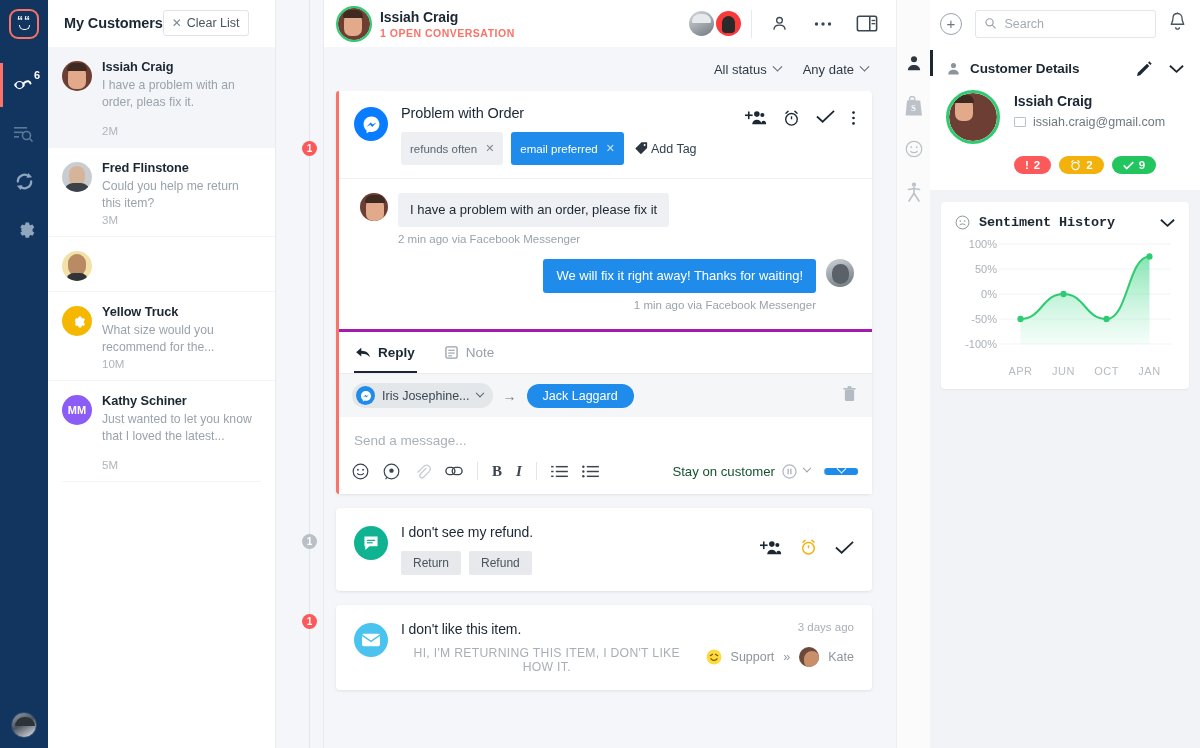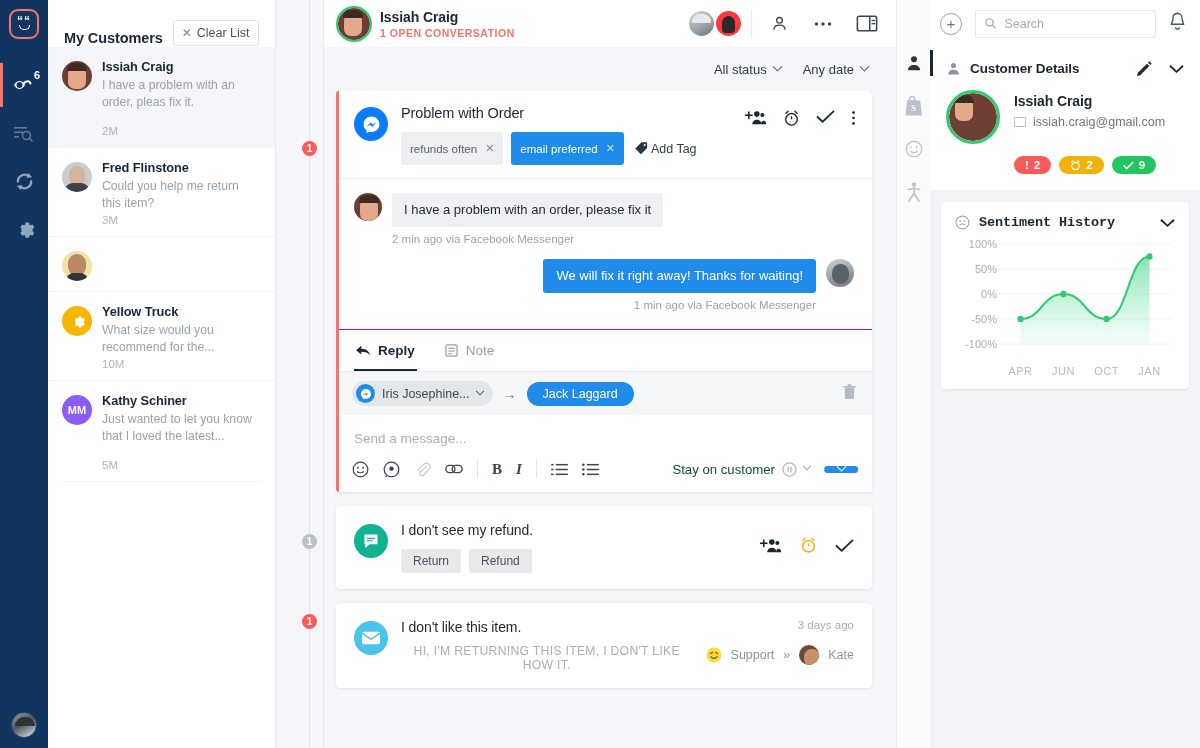--- a/index.html
+++ b/index.html
@@ -50,22 +50,22 @@
   }
   .rail-avatar::after {
     content: ""; position: absolute; left: 3px; top: 4px; width: 20px; height: 9px;
     background: #2d3439; border-radius: 9px 9px 0 0;
   }
 
   
   .cust-col { width: 228px; flex: none; height: 748px; background: #fff; position: relative;
               border-right: 1px solid #e7eaee; }
   .cust-head {
-    height: 47px; display: flex; align-items: flex-end; padding: 0 10px 0 16px;
-    gap: 10px; border-bottom: 1px solid transparent;
+    height: 47px; display: flex; align-items: center; padding: 0 10px 0 16px;
+    border-bottom: 1px solid transparent;
   }
   .cust-title { font-size: 14.5px; font-weight: bold; color: #1b2733; letter-spacing: -.1px; }
   .clear-btn {
     display: flex; align-items: center; gap: 5px;
     border: 1px solid #e0e4e9; border-radius: 3px;
     padding: 5px 8px; font-size: 12.5px; color: #4a5561; cursor: pointer; background: #fff;
   }
   .clear-x { font-size: 12px; color: #7b8794; }
   .cust-list { position: relative; }
   .cust-item {
@@ -166,33 +166,33 @@
   .tags { display: flex; align-items: center; gap: 8px; flex-wrap: wrap; }
   .tag { display: flex; align-items: center; gap: 8px; font-size: 11.5px; padding: 10px 9px;
          border-radius: 3px; cursor: pointer; }
   .tag.gray { background: #edeff2; color: #5b6672; }
   .tag.blue { background: #1f8ceb; color: #fff; }
   .tag-x { font-size: 11px; opacity: .75; }
   .tag.add { background: transparent; color: #30404f; font-size: 12.5px; padding-left: 2px; gap: 2px; }
   .cc-actions { display: flex; align-items: flex-start; gap: 16px; padding-top: 4px; color: #1b2733; }
   .act { cursor: pointer; display: flex; align-items: center; justify-content: center; }
 
-  .msgs { padding: 14px 18px 6px 18px; }
+  .msgs { padding: 14px 18px 6px 24px; }
   .msg-row { display: flex; gap: 10px; align-items: flex-start; }
   .msg-av { width: 28px; height: 28px; border-radius: 50%; flex: none; position: relative; overflow: hidden; }
   .bubble-in { background: #eef0f3; color: #1b2733; font-size: 13px; padding: 9px 12px;
                border-radius: 3px; max-width: 420px; line-height: 16px; }
   .bubble-out { background: #1f8ceb; color: #fff; font-size: 13px; padding: 9px 13px;
                 border-radius: 3px; line-height: 16px; }
   .msg-meta { font-size: 11.5px; color: #9aa3ac; margin: 6px 0 14px 38px; }
   .msg-meta.right { text-align: right; margin: 6px 38px 12px 0; }
   .msg-row.out { justify-content: flex-end; }
 
   
-  .reply-tabs { display: flex; gap: 26px; padding: 0 18px; border-top: 1px solid #a21caf;
+  .reply-tabs { display: flex; gap: 26px; padding: 0 18px; border-top: 3px solid #a21caf;
                 background:#fff; }
   .rtab { display: flex; align-items: center; gap: 8px; padding: 13px 2px 11px; font-size: 13.5px;
           color: #97a0a9; cursor: pointer; border-bottom: 2.5px solid transparent; }
   .rtab.active { color: #1b2733; font-weight: bold; border-bottom-color: #1b2733; }
   .assign-bar { background: #f5f6f8; display: flex; align-items: center; gap: 10px;
                 padding: 9px 16px; border-top: 1px solid #eaecef; }
   .assign-pill { display: flex; align-items: center; gap: 7px; background: #e4e7ea; border-radius: 13px;
                  padding: 3px 10px 3px 4px; font-size: 12.5px; color: #3b4855; cursor: pointer; }
   .ap-dot { width: 19px; height: 19px; border-radius: 50%; background: #1f8ceb; display: flex;
             align-items: center; justify-content: center; }

